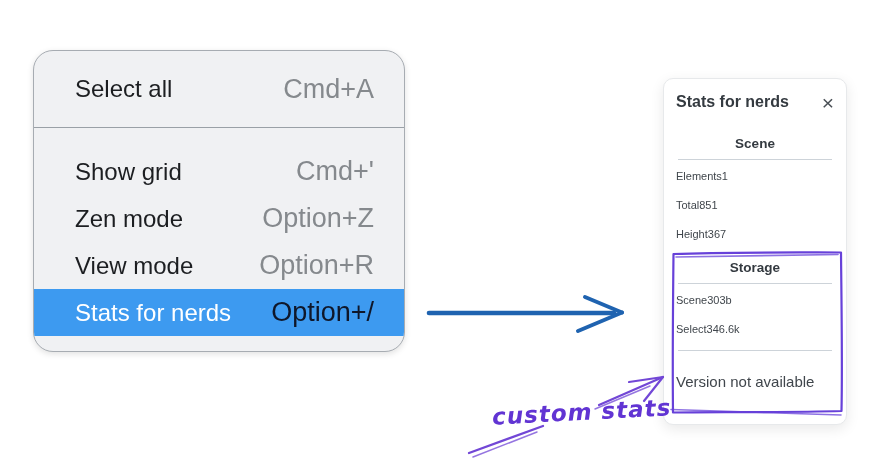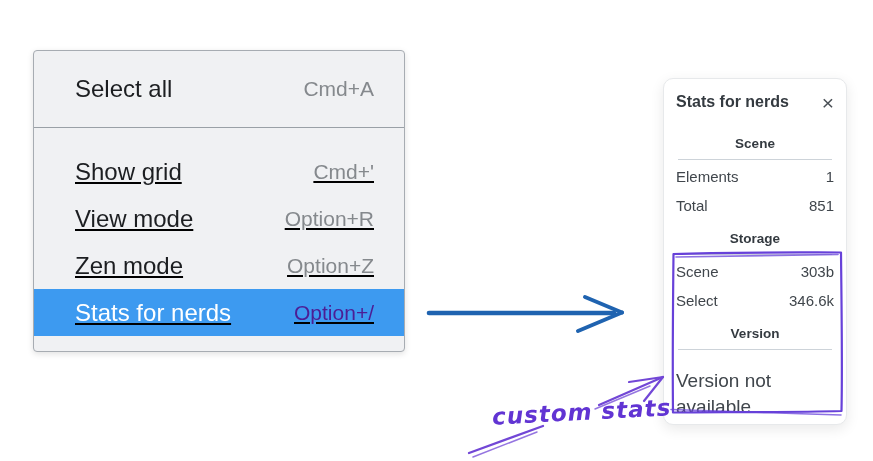--- a/index.html
+++ b/index.html
@@ -5,53 +5,53 @@
   * { margin:0; padding:0; box-sizing:border-box; }
   html,body { background:#ffffff; }
   body { font-family:"Liberation Sans", sans-serif; }
   .canvas {
     position:relative; width:873px; height:461px; background:#ffffff; overflow:hidden;
   }
 
   
   .menu {
     position:absolute; left:33px; top:50px; width:372px; height:302px;
-    background:#f0f1f3; border:1.5px solid #a7acb2; border-radius:4px;
+    background:#f0f1f3; border:1.5px solid #a7acb2; border-radius:20px;
     box-shadow:0 2px 6px rgba(0,0,0,0.12); overflow:hidden;
   }
   .menu-item {
     display:flex; justify-content:space-between; align-items:center;
     padding:0 30px 0 41px; cursor:default;
   }
   .menu-item .mi-label { font-size:24px; color:#1c1e21; }
-  .menu-item .mi-shortcut { font-size:21px; color:#85898d; }
+  .menu-item .mi-shortcut { font-size:27px; color:#85898d; }
   .menu-item.tall { height:76px; }
   .menu-divider { border-top:1.5px solid #9aa0a6; }
-  .menu-group2 { padding:20px 0 16px;text-decoration:underline; }
+  .menu-group2 { padding:20px 0 16px; }
   .menu-item.regular { height:47px; }
   .menu-item.highlighted { background:#3d9af0; }
   .menu-item.highlighted .mi-label { color:#ffffff; }
-  .menu-item.highlighted .mi-shortcut { color:#4c1d95; }
+  .menu-item.highlighted .mi-shortcut { color:#0f172a; }
 
   
   .stats-panel {
     position:absolute; left:663px; top:78px; width:184px; height:347px;
     background:#ffffff; border:1px solid #e7e9eb; border-radius:10px;
     box-shadow:0 4px 14px rgba(0,0,0,0.09); padding:12px 12px;
     color:#40464c;
   }
   .panel-title-row { display:flex; justify-content:space-between; align-items:center; }
   .panel-title { font-size:16px; line-height:22px; font-weight:700; color:#343a40; }
   .panel-close { font-size:21px; line-height:21px; color:#4a5056; cursor:pointer; font-weight:400; }
   .section-header { font-weight:700; font-size:13.5px; line-height:18px; text-align:center; color:#343a40; }
   .sh-first { margin-top:22px; }
   .sh-next  { margin-top:10px;text-align:center; }
   .rule { border-top:1px solid #cdd3d9; margin:6px 2px 2px; }
-  .stat-row { display:flex; justify-content:space-between; font-size:15px; line-height:29px; }
-  .note { font-size:19px; line-height:26px; margin-top:18px; }
+  .stat-row { display:flex; justify-content:flex-start; font-size:11px; line-height:29px; }
+  .note { font-size:15px; line-height:26px; margin-top:18px; }
 
   
   .overlay { position:absolute; left:0; top:0; width:873px; height:461px; z-index:10; pointer-events:none; }
   .annotation-label {
     position:absolute; left:492px; top:399px; z-index:11;
     font-size:23px; font-style:italic; font-weight:600; letter-spacing:1px;
     color:#6134d3; transform:rotate(-3deg); pointer-events:none;
     font-family:"DejaVu Sans", sans-serif;
   }
 </style>
@@ -65,26 +65,26 @@
       <span class="mi-label">Select all</span>
       <span class="mi-shortcut">Cmd+A</span>
     </div>
     <div class="menu-divider"></div>
     <div class="menu-group2">
       <div class="menu-item regular">
         <span class="mi-label">Show grid</span>
         <span class="mi-shortcut">Cmd+'</span>
       </div>
       <div class="menu-item regular">
+        <span class="mi-label">Zen mode</span>
+        <span class="mi-shortcut">Option+Z</span>
+      </div>
+      <div class="menu-item regular">
         <span class="mi-label">View mode</span>
         <span class="mi-shortcut">Option+R</span>
-      </div>
-      <div class="menu-item regular">
-        <span class="mi-label">Zen mode</span>
-        <span class="mi-shortcut">Option+Z</span>
       </div>
       <div class="menu-item regular highlighted">
         <span class="mi-label">Stats for nerds</span>
         <span class="mi-shortcut">Option+/</span>
       </div>
     </div>
   </div>
 
   <div class="stats-panel">
     <div class="panel-title-row">
@@ -95,33 +95,36 @@
     <div class="section-header sh-first">Scene</div>
     <div class="rule"></div>
     <div class="stat-row">
       <span>Elements</span>
       <span>1</span>
     </div>
     <div class="stat-row">
       <span>Total</span>
       <span>851</span>
     </div>
+    <div class="stat-row">
+      <span>Height</span>
+      <span>367</span>
+    </div>
 
     <div class="section-header sh-next">Storage</div>
     <div class="rule"></div>
     <div class="stat-row">
       <span>Scene</span>
       <span>303b</span>
     </div>
     <div class="stat-row">
       <span>Select</span>
       <span>346.6k</span>
     </div>
 
-    <div class="section-header sh-next">Version</div>
     <div class="rule"></div>
     <div class="note">Version not available</div>
   </div>
 
   <svg class="overlay" viewBox="0 0 873 461" xmlns="http://www.w3.org/2000/svg" aria-hidden="true">
 
     <g stroke="#1f63b0" fill="none" stroke-linecap="round">
       <path d="M429 313 L614 313" stroke-width="4.6"></path>
       <path d="M585 297 L622 312.5" stroke-width="4"></path>
       <path d="M622 312.5 L578 331" stroke-width="4"></path>

